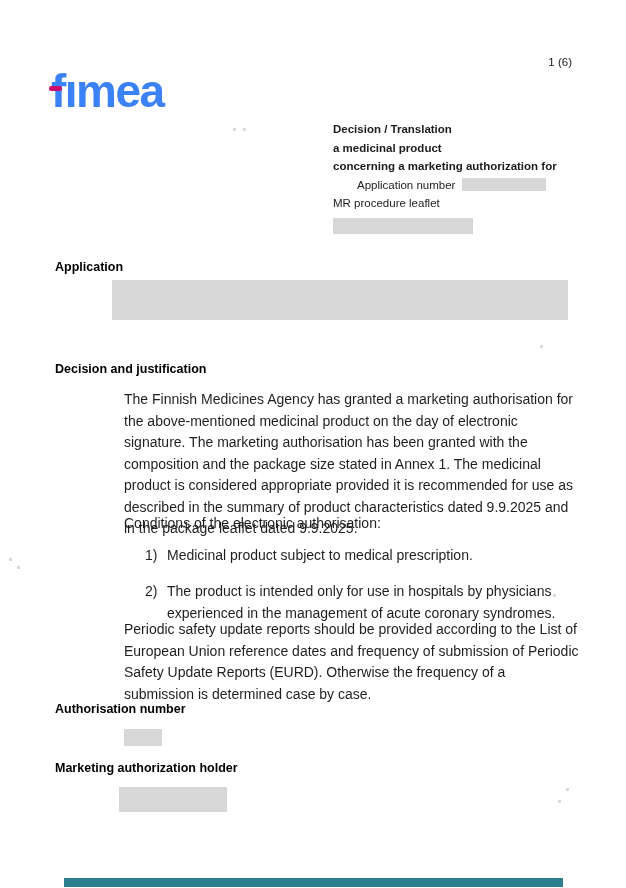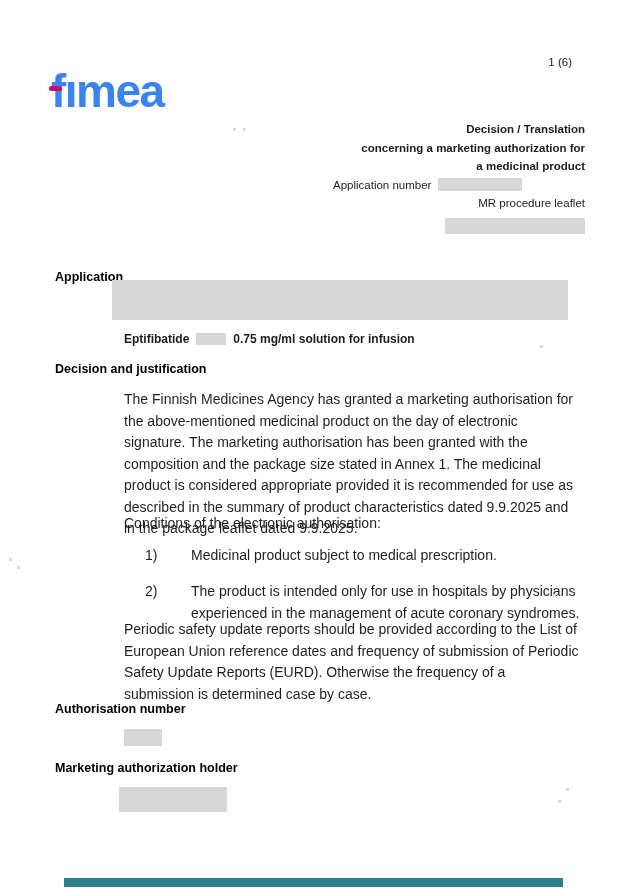--- a/index.html
+++ b/index.html
@@ -8,40 +8,40 @@
     width:626px;height:888px;
     background:#ffffff;
     font-family:"Liberation Sans","DejaVu Sans",sans-serif;
     color:#1c1c1c;
     overflow:hidden;
   }
   .abs{position:absolute;}
   .pagenum{top:56px;right:54px;font-size:11.5px;color:#1a1a1a;}
   .logo{top:68px;left:51px;font-size:46px;font-weight:bold;color:#3b82f6;letter-spacing:-1.5px;line-height:1;}
   .logo-dash{position:absolute;left:-2px;top:18px;width:13px;height:5px;border-radius:2.5px;background:#cc0a6e;}
-  .hdr{top:120px;left:333px;width:252px;font-size:11.5px;line-height:18.5px;text-align:right;}
+  .hdr{top:120px;left:333px;width:252px;font-size:11.5px;line-height:18.5px;}
   .hdr .b{font-weight:bold;}
-  .hline{display:flex;align-items:center;}
+  .hline{display:flex;align-items:center;margin-left:24px;}
   .redact{background:#d7d7d7;display:inline-block;}
   .r-appnum{width:84px;height:13px;margin-left:7px;}
   .r-mr{width:140px;height:16px;margin-top:5px;}
   .h2{font-size:12.5px;font-weight:bold;color:#000;left:55px;}
   .bigbox{left:112px;top:280px;width:456px;height:40px;background:#d7d7d7;}
   .prod{top:332px;left:124px;font-size:12px;font-weight:bold;display:flex;align-items:center;}
   .r-prod{width:30px;height:12px;margin:0 7px;}
   .body{font-size:14px;line-height:21.5px;color:#1f1f1f;}
   .p1{top:389px;left:124px;width:452px;}
   .intro{top:513px;left:124px;}
   .cond{left:145px;display:flex;}
   .cond .num{width:22px;flex:none;}
-  .cond .txt{width:420px;margin-left:24px;}
+  .cond .txt{width:420px;}
   .c1{top:545px;}
   .c2{top:581px;}
   .p2{top:619px;left:124px;width:455px;}
-  .h-app{top:270px;}
+  .h-app{top:260px;}
   .h-dec{top:362px;}
   .h-auth{top:702px;}
   .h-hold{top:761px;}
   .r-auth{left:124px;top:729px;width:38px;height:17px;}
   .r-hold{left:119px;top:787px;width:108px;height:25px;}
   .footbar{left:64px;top:878px;width:499px;height:9px;background:#2e7e8e;}
   .speck{background:#dadada;width:3px;height:3px;}
 </style>
 </head>
 <body>
@@ -50,39 +50,34 @@
 
   <div class="abs pagenum">1 (6)</div>
 
   <div class="abs logo">
     <span>fımea</span>
     <span class="logo-dash"></span>
   </div>
 
   <div class="abs hdr">
     <div class="b">Decision / Translation</div>
+    <div class="b">a medicinal product</div>
     <div class="b">concerning a marketing authorization for</div>
-    <div class="b">a medicinal product</div>
     <div class="hline">
       <span>Application number</span>
       <span class="redact r-appnum"></span>
     </div>
     <div>MR procedure leaflet</div>
     <div class="redact r-mr"></div>
   </div>
 
   <div class="abs h2 h-app">Application</div>
 
   <div class="abs bigbox"></div>
 
-  <div class="abs prod">
-    <span>Eptifibatide</span>
-    <span class="redact r-prod"></span>
-    <span>0.75 mg/ml solution for infusion</span>
-  </div>
 
   <div class="abs h2 h-dec">Decision and justification</div>
 
   <div class="abs body p1">The Finnish Medicines Agency has granted a marketing authorisation for the above-mentioned medicinal product on the day of electronic signature. The marketing authorisation has been granted with the composition and the package size stated in Annex 1. The medicinal product is considered appropriate provided it is recommended for use as described in the summary of product characteristics dated 9.9.2025 and in the package leaflet dated 9.9.2025.</div>
 
   <div class="abs body intro">Conditions of the electronic authorisation:</div>
 
   <div class="abs body cond c1">
     <span class="num">1)</span>
     <span class="txt">Medicinal product subject to medical prescription.</span>

